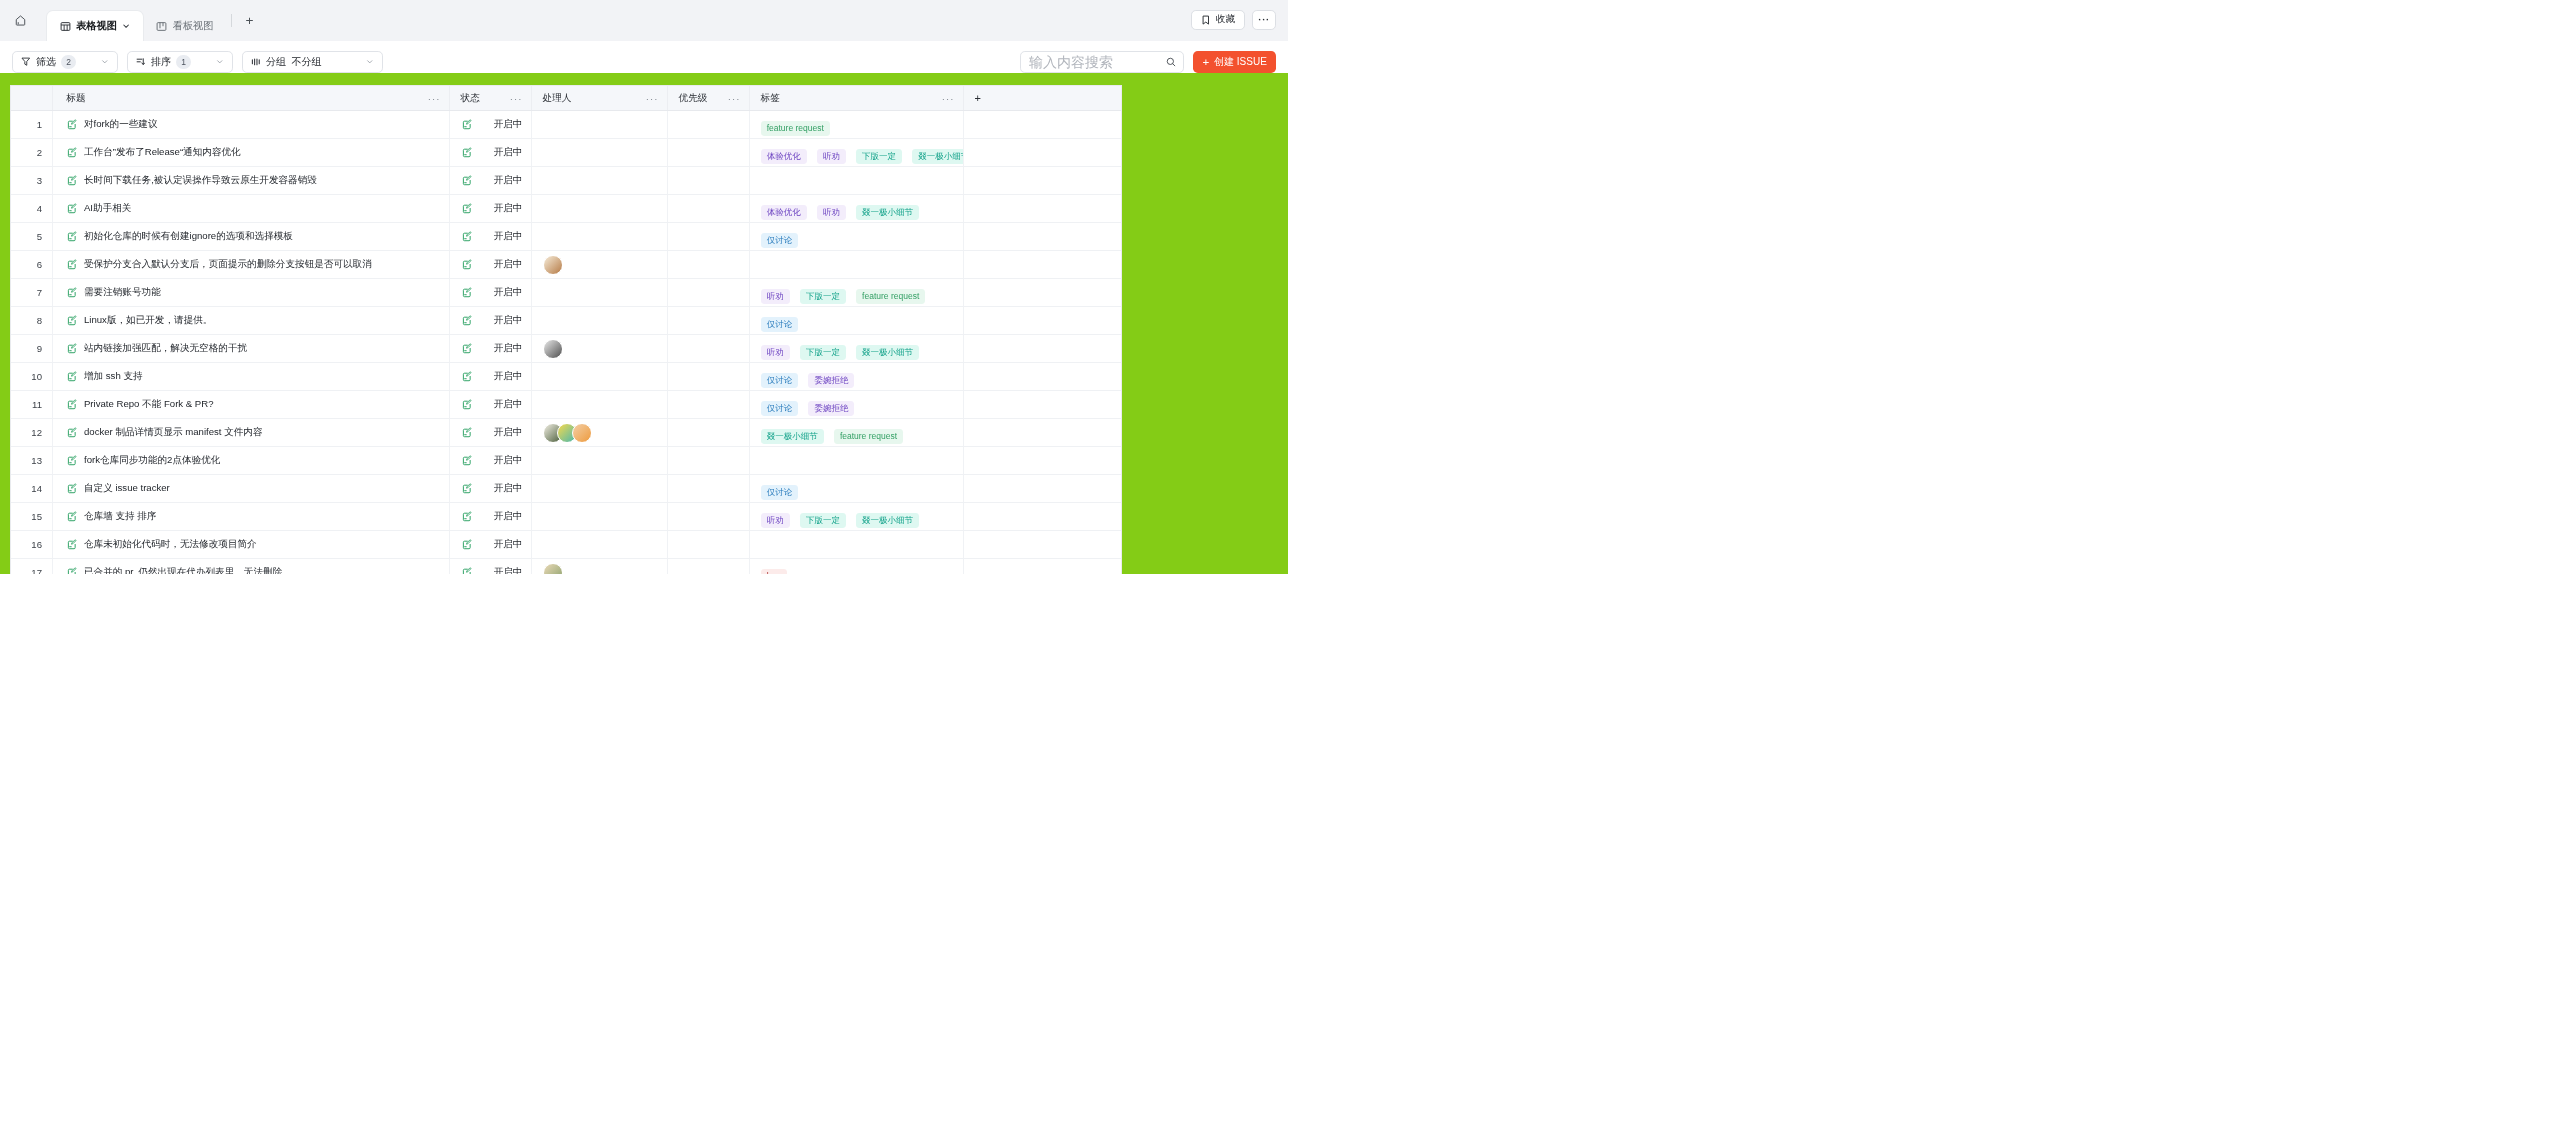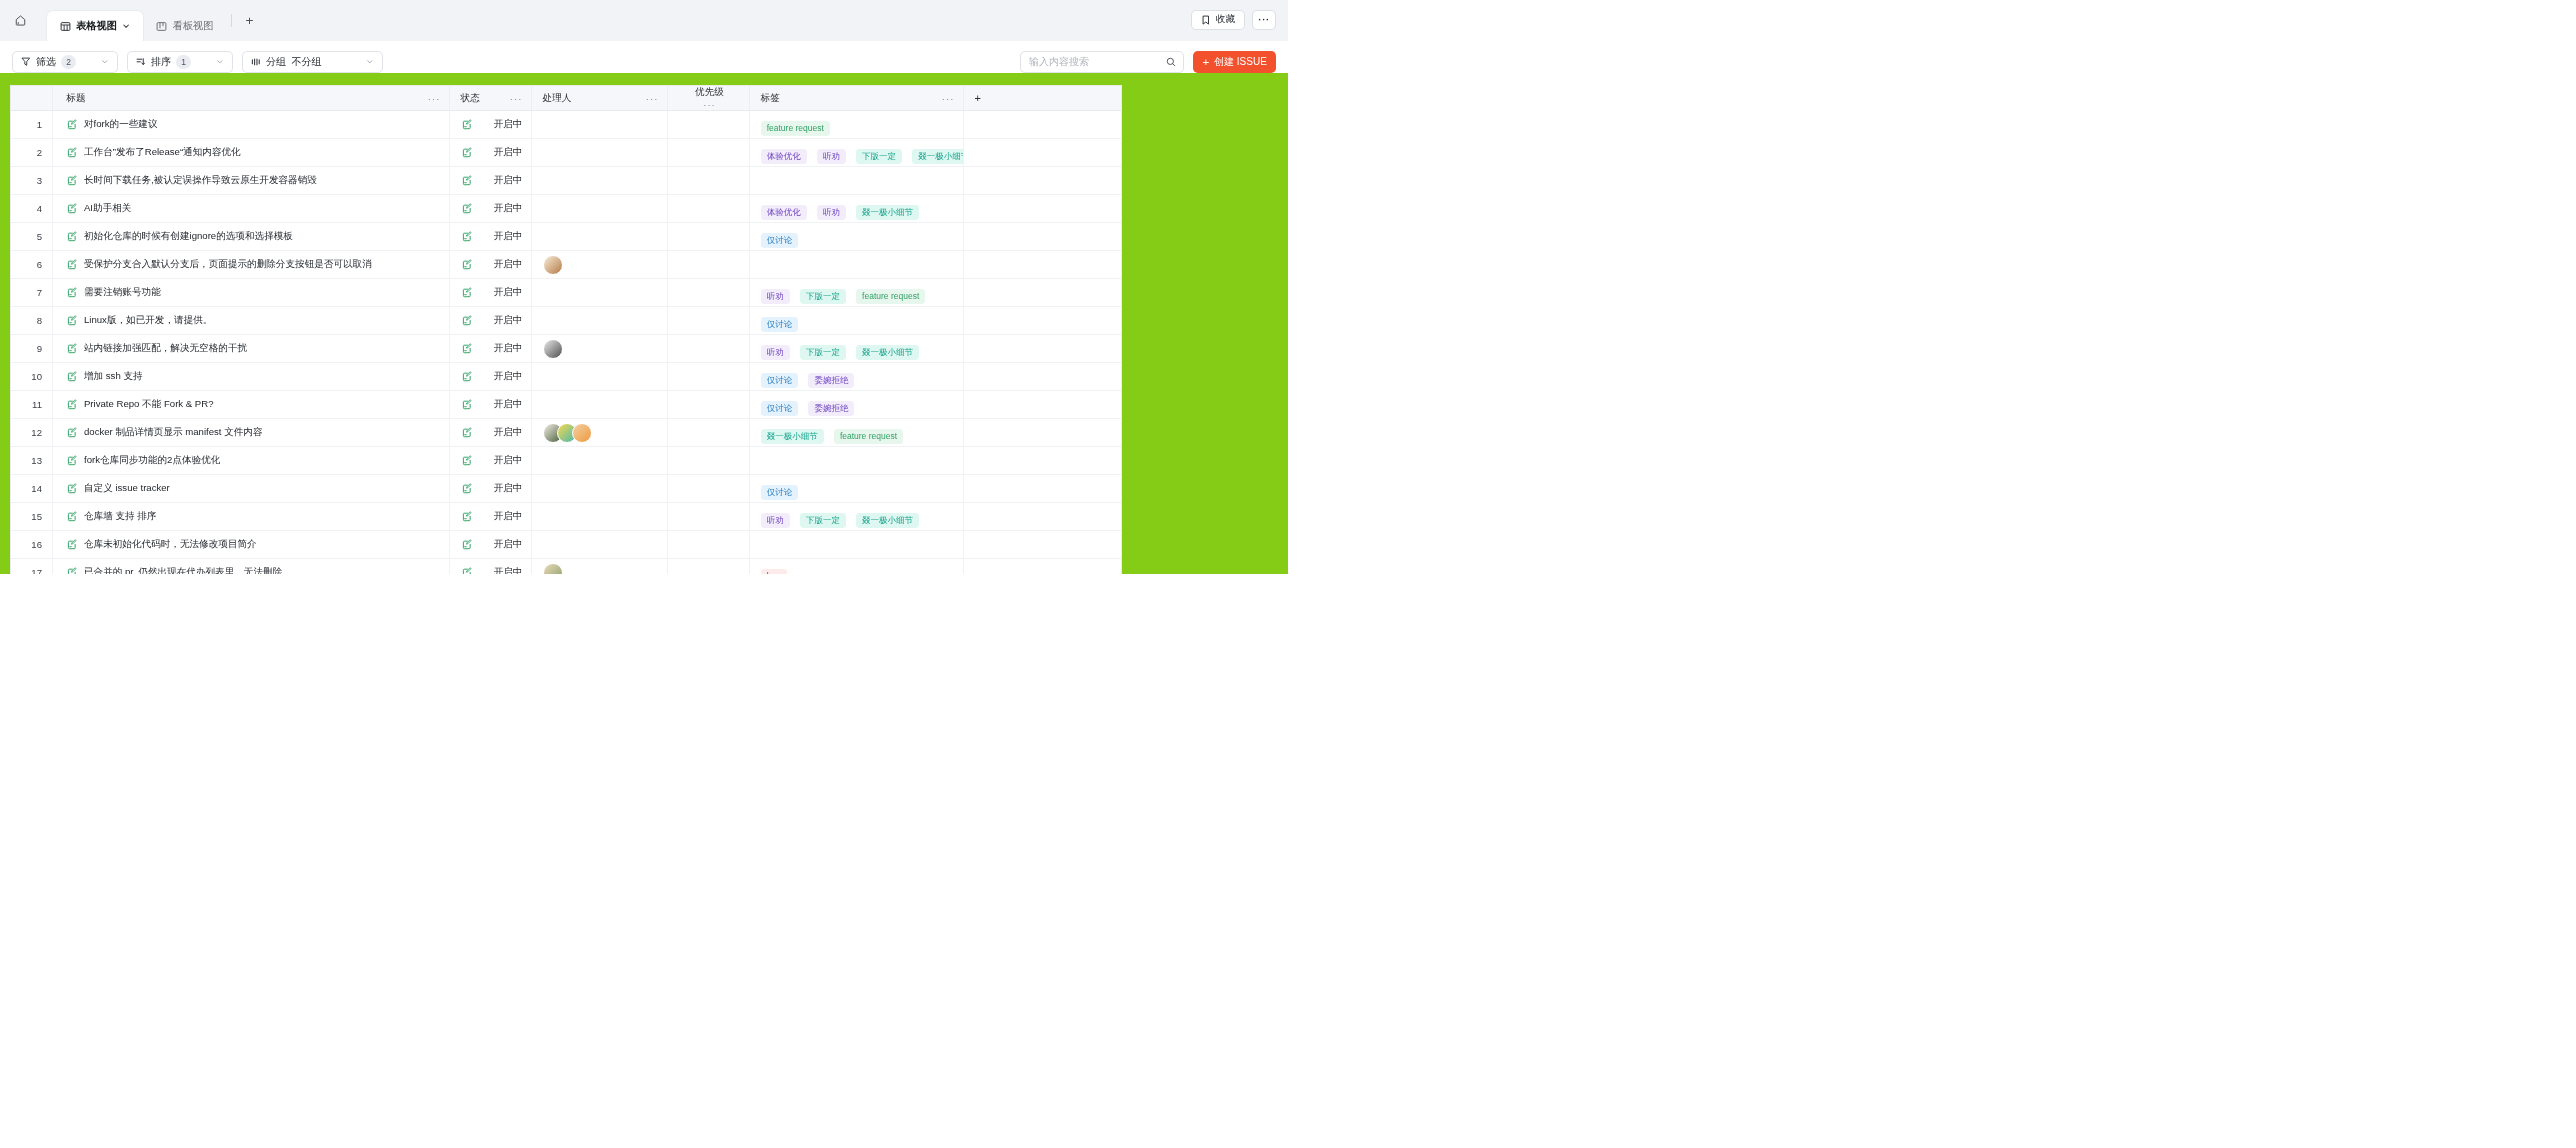--- a/index.html
+++ b/index.html
@@ -19,40 +19,40 @@
   .btn-more{width:24.6px;justify-content:center;padding:0;letter-spacing:0.7px;font-weight:700;color:#2a2e34;}
 
   
   .toolbar{display:flex;align-items:center;padding:9.6px 11.6px 0 11.6px;gap:9px;background:#fff;}
   .dd{height:22.5px;display:flex;align-items:center;background:#fff;border:0.7px solid #e0e3e8;border-radius:4.8px;padding:0 8.2px;font-size:10px;color:#23272d;gap:5.5px;cursor:pointer;box-sizing:border-box;}
   .dd .grow{flex:1;}
   .dd-filter{width:106px;}.dd-sort{width:106px;}.dd-group{width:141px;}
   .badge{min-width:14.3px;height:14.3px;border-radius:7.5px;background:#e9ecf1;color:#4d545e;font-size:8.5px;display:flex;align-items:center;justify-content:center;padding:0 3.4px;box-sizing:border-box;}
   .spacer{flex:1;}
   .search{position:relative;width:164px;}
-  .search input{width:100%;height:22.5px;border:0.7px solid #e0e3e8;border-radius:4.8px;padding:0 23px 0 8.2px;font-size:10px;color:#23272d;box-sizing:border-box;outline:none;background:#fff;}
+  .search input{width:100%;height:22.5px;border:0.7px solid #e0e3e8;border-radius:4.8px;padding:0 23px 0 8.2px;font-size:14px;color:#23272d;box-sizing:border-box;outline:none;background:#fff;}
   .search input::placeholder{color:#b1b5bc;}
   .search .mag{position:absolute;right:7.5px;top:6.1px;}
   .create{height:22.5px;background:#f3512e;color:#fff;border:none;border-radius:4.8px;display:flex;align-items:center;gap:4.8px;padding:0 9.6px;font-size:10px;cursor:pointer;}
   .create .plus{font-size:11.6px;line-height:1;}
 
   
   .grid{position:absolute;left:9.6px;top:85px;width:1112px;border:0.7px solid #e9ebee;border-bottom:none;box-sizing:border-box;background:#fff;}
   .ghead{display:flex;height:24px;background:#f5f7fa;border-bottom:0.7px solid #e7e9ed;}
   .hc{display:flex;align-items:center;justify-content:space-between;padding:0 8.2px 0 11px;font-size:9.6px;color:#2a2e34;border-right:0.7px solid #eceef2;box-sizing:border-box;}
   .hc.c-add{border-right:none;justify-content:flex-start;font-size:11px;color:#2a2e34;}
   .hc.c-num{border-right:0.7px solid #eceef2;}
   .hmore{color:#7c828a;font-size:9.6px;letter-spacing:1px;cursor:pointer;}
   .row{display:flex;height:27px;border-bottom:0.7px solid #eff1f4;background:#fff;}
   .cell{display:flex;align-items:center;padding:0 8.2px 0 11px;border-right:0.7px solid #f0f2f5;box-sizing:border-box;overflow:hidden;}
   .c-num{width:42px;justify-content:flex-end;padding:0 9.6px 0 0;font-size:9.6px;color:#3d4249;}
   .c-title{width:397px;gap:6.1px;font-size:9.6px;color:#23272d;padding-left:13.7px;}
   .c-status{width:82px;gap:5px;font-size:9.6px;color:#23272d;justify-content:space-between;}
   .c-assignee{width:136px;}
-  .c-priority{width:82px;flex-direction:column;}
+  .c-priority{width:82px;}
   .c-tags{width:214px;gap:10px;}
   .c-add{flex:1;border-right:none;}
   .title-text{white-space:nowrap;overflow:hidden;text-overflow:ellipsis;}
   .tag{font-size:8.5px;padding:2.7px 6.1px;border-radius:3.4px;white-space:nowrap;line-height:1.2;margin-top:8px;}
   .avatar{width:20px;height:20px;border-radius:50%;border:1px solid #fff;box-sizing:border-box;flex:0 0 auto;}
   .avatar + .avatar{margin-left:-5.5px;}
 </style>
 </head>
 <body>
 

